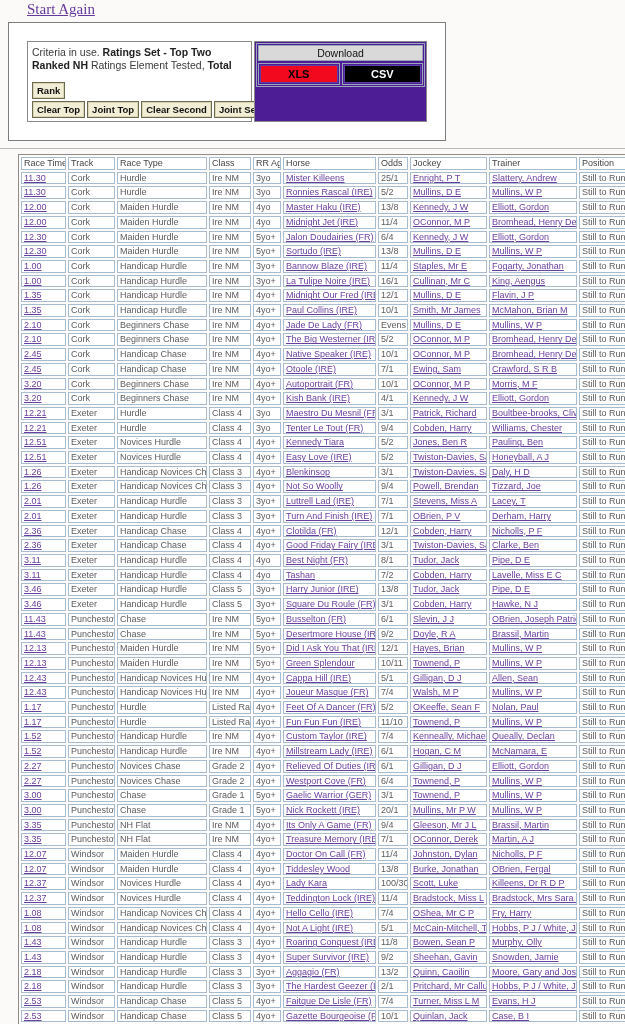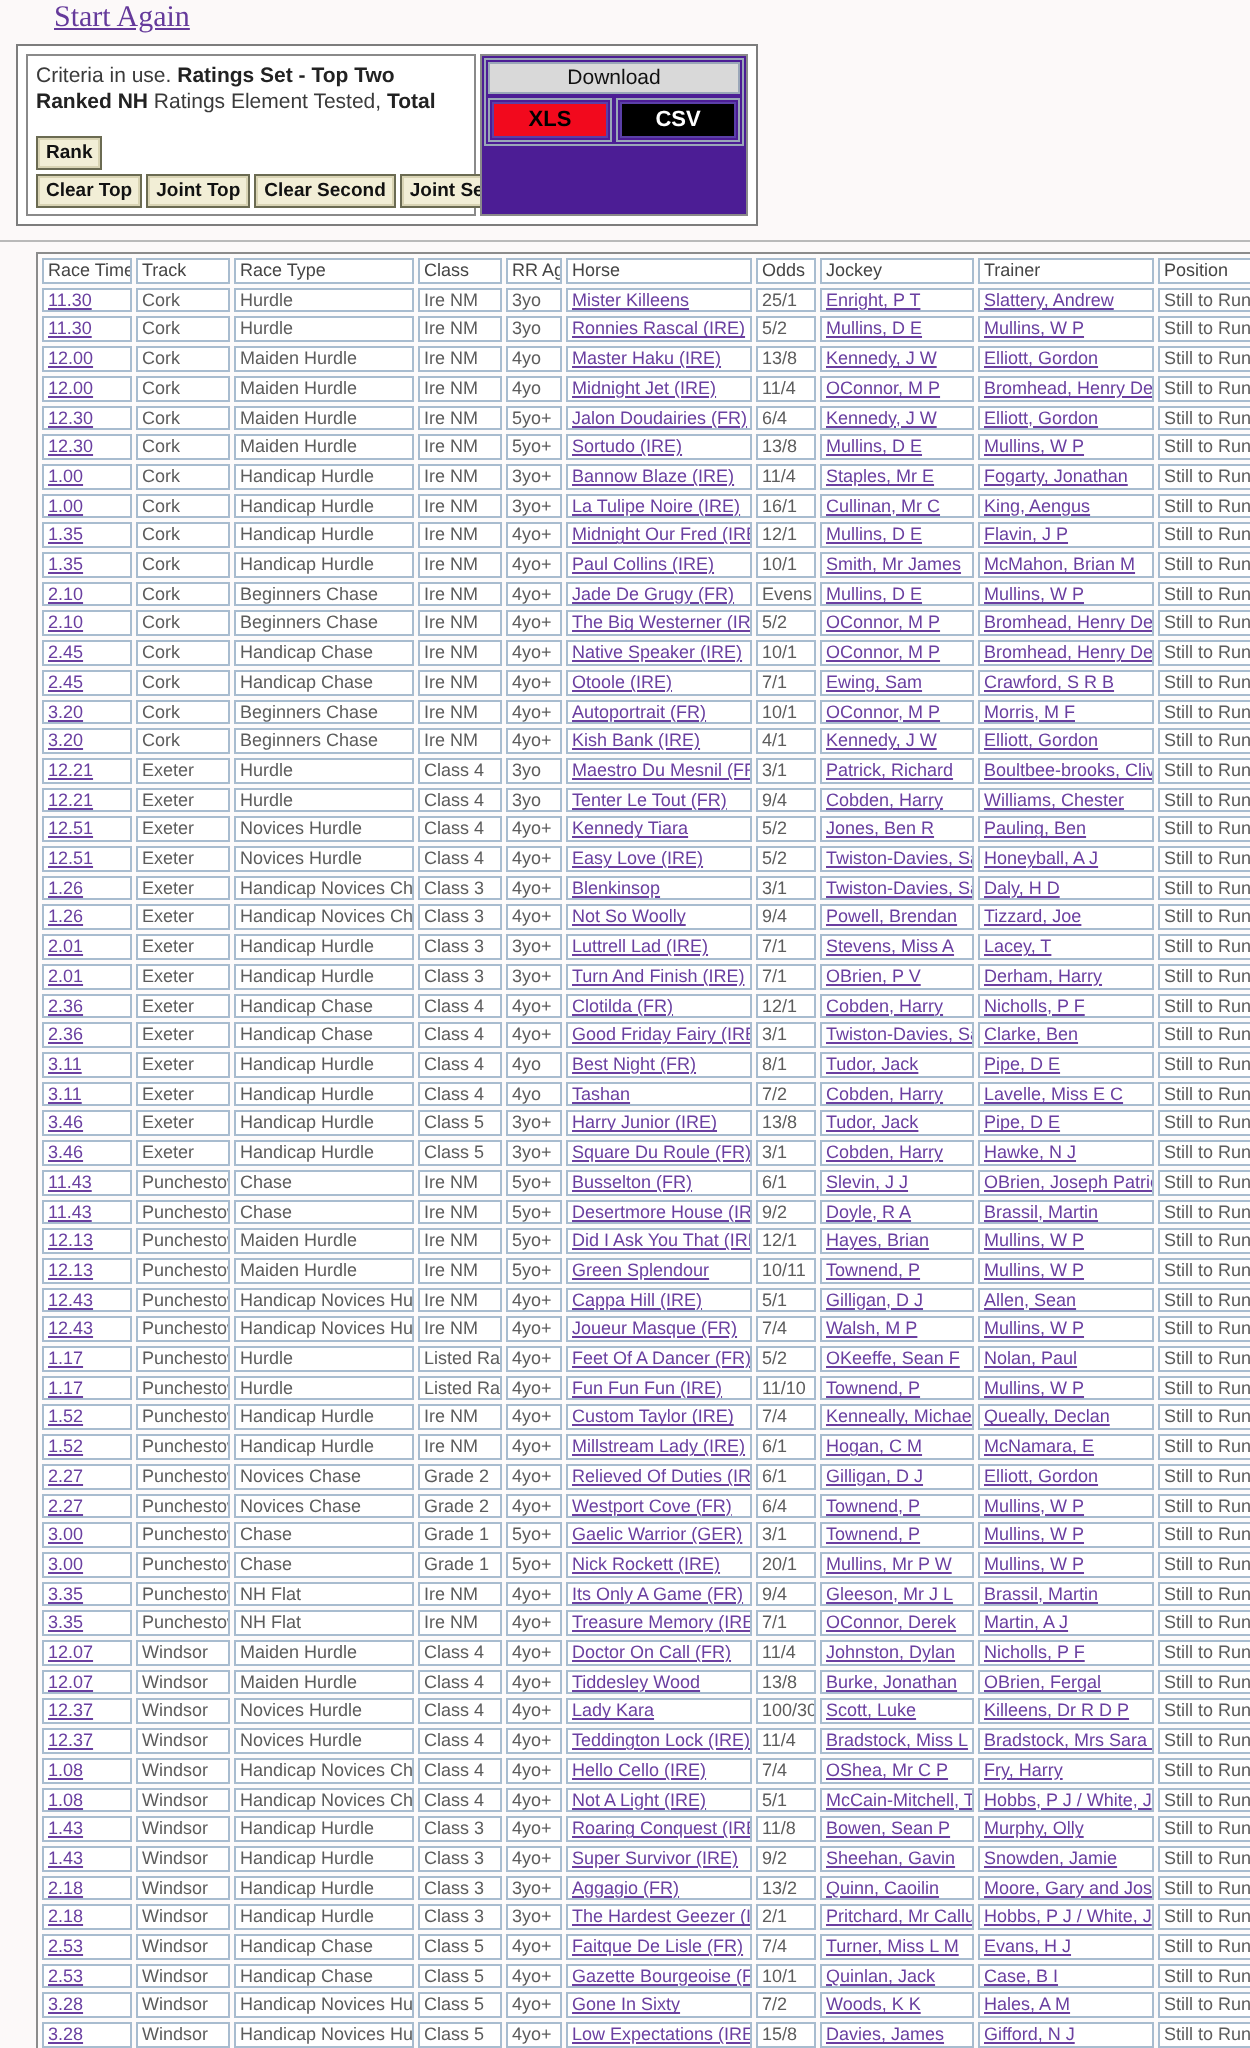--- a/index.html
+++ b/index.html
@@ -10,22 +10,22 @@
     font-family:"Liberation Sans", sans-serif;
   }
   
   .start-again {
     display:inline-block; margin:-6px 0 0 27px;
     font-family:"Liberation Serif", serif;
     font-size:15px; color:#653a9b; text-decoration:underline;
   }
   
   .top-panel {
-    margin:4px 0 0 8px; width:371px;
-    border:1px solid #7d7d7d; padding:4px;
+    margin:4px 0 0 8px; width:438px;
+    border:1px solid #7d7d7d; padding:18px;
     display:flex; gap:2px; background:#fff;
   }
   .criteria-cell {
     border:1px solid #8a8a8a; width:225px; padding:4px 3px 3px 4px;
     font-size:10.5px; color:#3a3a3a; line-height:13px;
   }
   .criteria-cell b { color:#222; }
   .rank-row { margin-top:10px; }
   .btn {
     display:inline-block;
@@ -261,21 +261,21 @@
         <td><a href="#">Smith, Mr James</a></td>
         <td><a href="#">McMahon, Brian M</a></td>
         <td>Still to Run</td>
       </tr>
       <tr>
         <td><a href="#">2.10</a></td>
         <td>Cork</td>
         <td>Beginners Chase</td>
         <td>Ire NM</td>
         <td>4yo+</td>
-        <td><a href="#">Jade De Grugy (FR)</a></td>
+        <td><a href="#">Jade De Lady (FR)</a></td>
         <td>Evens</td>
         <td><a href="#">Mullins, D E</a></td>
         <td><a href="#">Mullins, W P</a></td>
         <td>Still to Run</td>
       </tr>
       <tr>
         <td><a href="#">2.10</a></td>
         <td>Cork</td>
         <td>Beginners Chase</td>
         <td>Ire NM</td>

